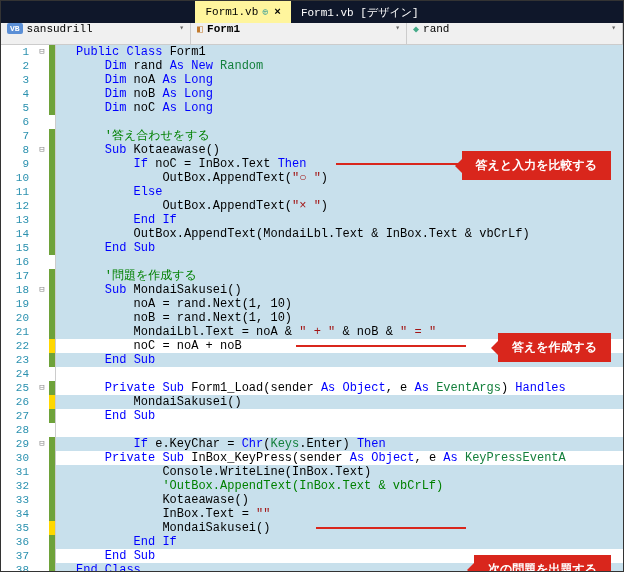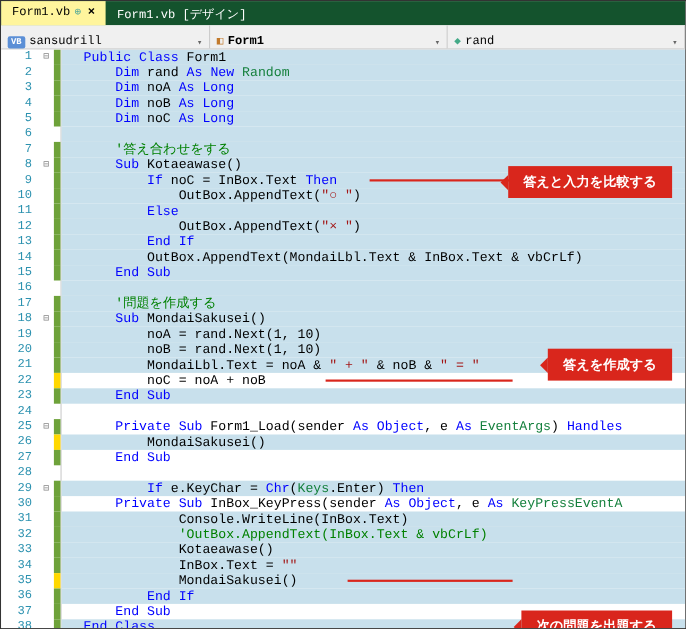--- a/index.html
+++ b/index.html
@@ -1,23 +1,23 @@
 <!DOCTYPE html>
 <html><head>
 <meta charset="utf-8">
 <style>
 * { margin: 0; padding: 0; box-sizing: border-box; }
 body { font-family: "Consolas", "Courier New", monospace; font-size: 12px; background: #fff; width: 624px; height: 572px; overflow: hidden; border: 1px solid #333; }
-.tabs { display: flex; background: #14532d; height: 22px; }
+.tabs { display: flex; background: #0f172a; height: 22px; justify-content: center; }
 .tab { padding: 3px 10px; font-size: 11px; color: #fff; display: flex; align-items: center; gap: 4px; }
 .tab.active { background: #fff59d; color: #000; }
 .tab-pin { color: #5a9; font-size: 10px; }
 .tab-close { font-weight: bold; margin-left: 2px; }
 .nav-bar { display: flex; background: #f0f0f0; border-bottom: 1px solid #ccc; height: 22px; font-size: 11px; }
-.nav-item { display: flex; align-items: flex-end; padding: 0 6px; border-right: 1px solid #ccc; flex: 1; gap: 4px; }
+.nav-item { display: flex; align-items: flex-start; padding: 0 6px; border-right: 1px solid #ccc; flex: 1; gap: 4px; }
 .nav-item:first-child { flex: 0 0 190px; }
 .nav-icon { font-size: 10px; }
 .vb-icon { background: #5b8fd6; color: #fff; font-size: 8px; padding: 1px 3px; border-radius: 2px; font-weight: bold; }
 .nav-arrow { margin-left: auto; color: #666; font-size: 8px; }
 .editor { display: flex; height: calc(100% - 44px); overflow: hidden; }
 .gutter { display: flex; flex-direction: column; background: #fff; border-right: 1px solid #ccc; }
 .line-row { display: flex; height: 14px; line-height: 14px; }
 .lineno { width: 34px; text-align: right; padding-right: 6px; color: #2b91af; font-size: 11px; }
 .fold { width: 14px; text-align: center; color: #888; font-size: 9px; cursor: pointer; }
 .marker { width: 6px; }
@@ -258,21 +258,21 @@
         <div class="fold"></div>
         <div class="marker green"></div>
       </div>
     </div>
   <div class="code-area" id="code">
     <div class="callout-line" style="top:118px; left:280px; width:130px;"></div>
     <div class="callout" style="top:106px;">
         <span>答えと入力を比較する</span>
       </div>
     <div class="callout-line" style="top:300px; left:240px; width:170px;"></div>
-    <div class="callout" style="top:272px;">
+    <div class="callout" style="top:288px;">
         <span>答えを作成する</span>
       </div>
     <div class="callout-line" style="top:482px; left:260px; width:150px;"></div>
     <div class="callout" style="top:470px;margin-top:40px;">
         <span>次の問題を出題する</span>
       </div>
   <div class="code-line hl"><span class="kw">Public</span> <span class="kw">Class</span> Form1</div>
       <div class="code-line hl">    <span class="kw">Dim</span> rand <span class="kw">As</span> <span class="kw">New</span> <span class="ty">Random</span></div>
       <div class="code-line hl">    <span class="kw">Dim</span> noA <span class="kw">As</span> <span class="kw">Long</span></div>
       <div class="code-line hl">    <span class="kw">Dim</span> noB <span class="kw">As</span> <span class="kw">Long</span></div>

